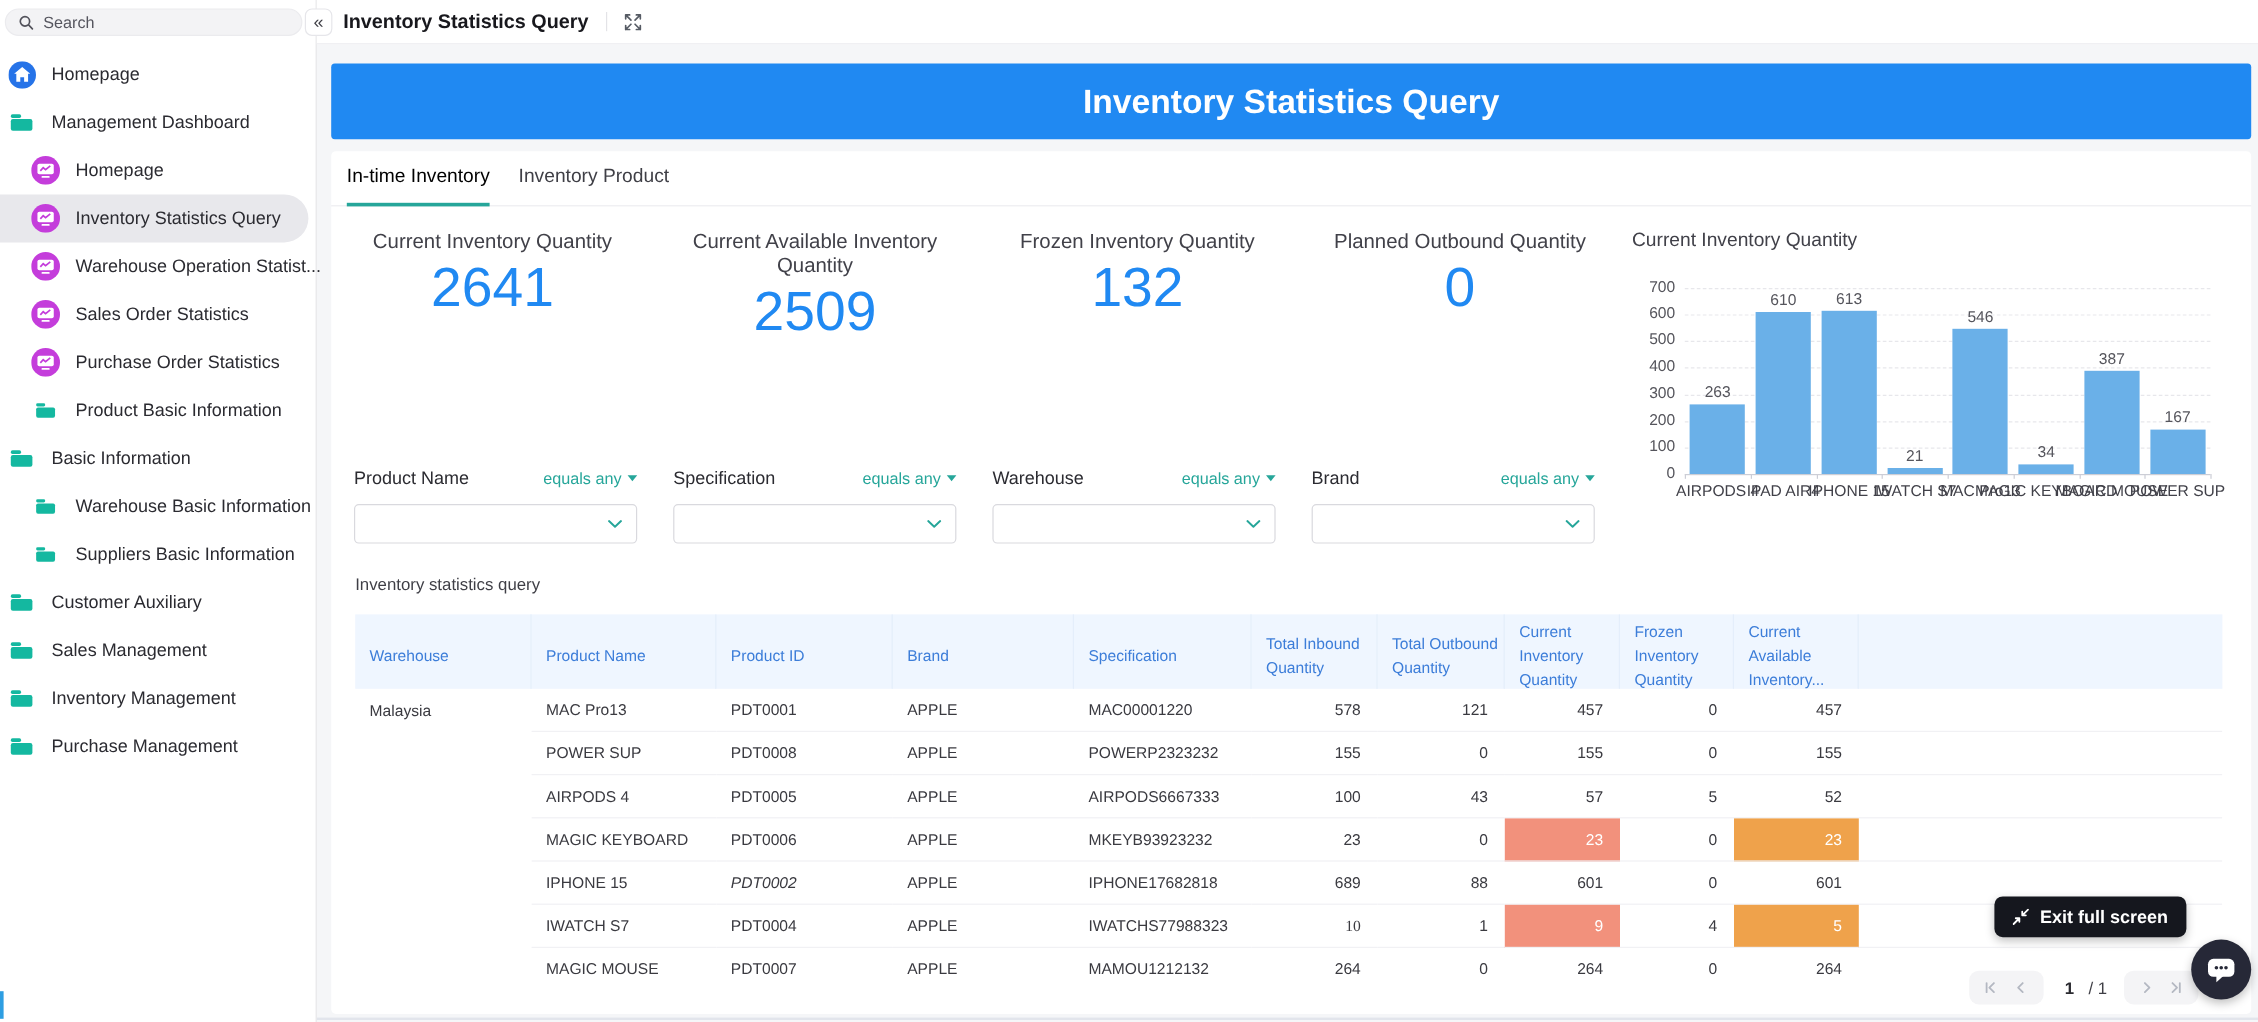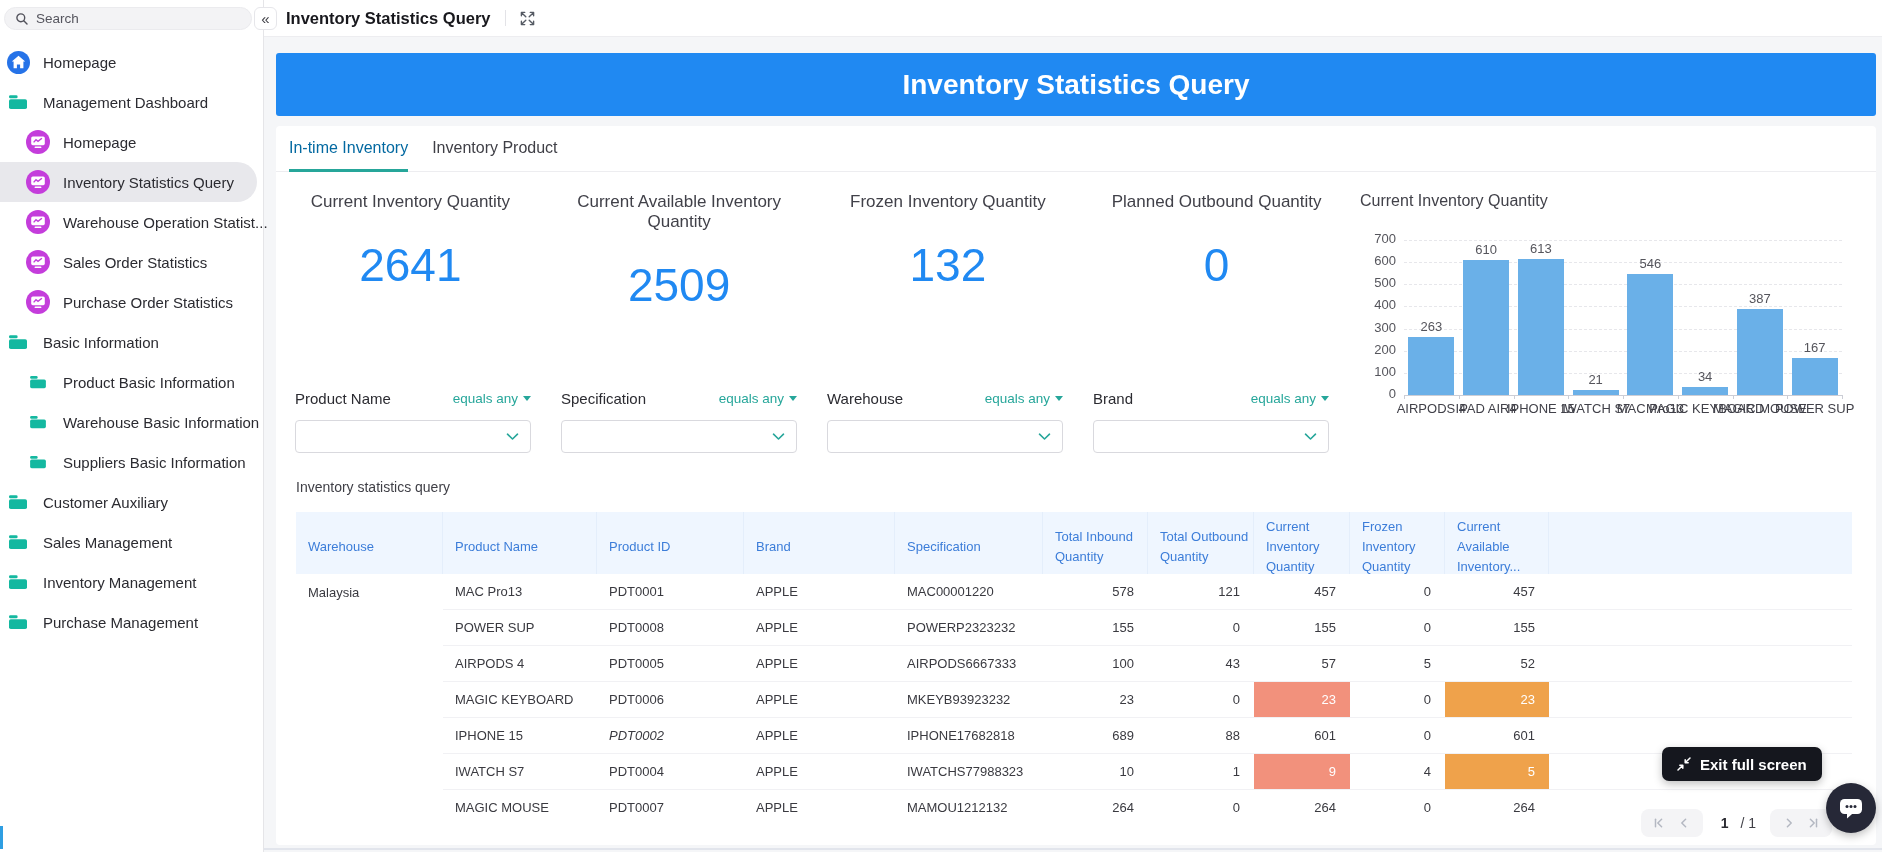--- a/index.html
+++ b/index.html
@@ -41,27 +41,27 @@
     background:#2089f2; border-radius:3px; display:flex; align-items:center; justify-content:center; }
   .banner-title { color:#fff; font-size:28px; font-weight:bold; }
   .card { position:absolute; left:12px; top:89px; width:1600px; height:719px;
     background:#fff; border-radius:4px; }
 
   
   .tabs { position:absolute; left:0; top:0; width:1600px; height:46px;
     border-bottom:1px solid #ededf0; display:flex; padding-left:13px; }
   .tab { margin-right:24px; font-size:16px; color:#3f3f46; display:flex;
     align-items:center; height:46px; border-bottom:3px solid transparent; cursor:pointer; }
-  .tab.active { color:#0369a1; border-bottom-color:#26a69a; }
+  .tab.active { color:#000000; border-bottom-color:#26a69a; }
 
   
   .kpi-row { position:absolute; left:0; top:66px; width:1075px; display:flex; }
   .kpi { flex:1; text-align:center; }
   .kpi-label { font-size:17px; color:#414149; }
-  .kpi-value { margin-top:26px; font-size:46px; font-weight:300; color:#2089f2; }
+  .kpi-value { font-size:46px; font-weight:300; color:#2089f2; }
 
   
   .chart { position:absolute; left:1084px; top:66px; width:505px; height:235px; }
   .chart-title { font-size:16px; color:#414149; }
   .plot { position:absolute; left:44px; top:48px; width:438px; height:155px; }
   .gridline { position:absolute; left:0; width:438px; height:0; border-top:1px dashed #e7e7eb; }
   .gridline.zero { border-top:1px solid #ccced6; }
   .ytick { position:absolute; left:0; width:36px; text-align:right; font-size:13px; color:#55555c; }
   .bar { position:absolute; bottom:0; width:46px; background:#6ab0e8; }
   .bar-value { position:absolute; transform:translateX(-50%); font-size:13px; color:#55555c; white-space:nowrap; }
@@ -197,37 +197,37 @@
           <span class="nav-icon">
             <svg width="24" height="24" viewBox="0 0 24 24">
               <circle cx="12" cy="12" r="12" fill="#c43ddb"></circle>
               <rect x="5.2" y="6.4" width="13.6" height="8.8" rx="1.6" fill="#fff"></rect>
               <polyline points="7.6,12.4 10,9.8 12,11.4 15.9,8.2" fill="none" stroke="#c43ddb" stroke-width="1.4"></polyline>
               <rect x="8.6" y="16.6" width="6.8" height="1.5" rx="0.7" fill="#fff"></rect>
             </svg>
           </span>
           <span class="nav-label">Purchase Order Statistics</span>
         </div>
+        <div class="nav-item lvl1">
+          <span class="nav-icon">
+            <svg class="fold" width="20" height="16" viewBox="0 0 20 16">
+              <rect x="1" y="1.2" width="8.6" height="3.1" rx="1.4" fill="#14b8a0"></rect>
+              <rect x="1" y="5.2" width="18" height="9.8" rx="1.8" fill="#14b8a0"></rect>
+            </svg>
+          </span>
+          <span class="nav-label">Product Basic Information</span>
+        </div>
         <div class="nav-item lvl0">
           <span class="nav-icon">
             <svg class="fold" width="20" height="16" viewBox="0 0 20 16">
               <rect x="1" y="1.2" width="8.6" height="3.1" rx="1.4" fill="#14b8a0"></rect>
               <rect x="1" y="5.2" width="18" height="9.8" rx="1.8" fill="#14b8a0"></rect>
             </svg>
           </span>
           <span class="nav-label">Basic Information</span>
-        </div>
-        <div class="nav-item lvl1">
-          <span class="nav-icon">
-            <svg class="fold" width="20" height="16" viewBox="0 0 20 16">
-              <rect x="1" y="1.2" width="8.6" height="3.1" rx="1.4" fill="#14b8a0"></rect>
-              <rect x="1" y="5.2" width="18" height="9.8" rx="1.8" fill="#14b8a0"></rect>
-            </svg>
-          </span>
-          <span class="nav-label">Product Basic Information</span>
         </div>
         <div class="nav-item lvl1">
           <span class="nav-icon">
             <svg class="fold" width="20" height="16" viewBox="0 0 20 16">
               <rect x="1" y="1.2" width="8.6" height="3.1" rx="1.4" fill="#14b8a0"></rect>
               <rect x="1" y="5.2" width="18" height="9.8" rx="1.8" fill="#14b8a0"></rect>
             </svg>
           </span>
           <span class="nav-label">Warehouse Basic Information</span>
         </div>
@@ -529,21 +529,21 @@
               <div class="td num" style="width: 95px;">0</div>
               <div class="td num" style="width: 104px;">601</div>
               <div class="td" style="flex: 1 1 0%;"></div>
             </div>
             <div class="tr">
               <div class="td merge" style="width: 147px;"></div>
               <div class="td" style="width: 154px;">IWATCH S7</div>
               <div class="td" style="width: 147px;">PDT0004</div>
               <div class="td" style="width: 151px;">APPLE</div>
               <div class="td" style="width: 148px;">IWATCHS77988323</div>
-              <div class="td num" style="width: 105px;">10</div>
+              <div class="td num" style="width: 105px; font-family: Liberation Serif, serif;">10</div>
               <div class="td num" style="width: 106px;">1</div>
               <div class="td num hl-red" style="width: 96px;">9</div>
               <div class="td num" style="width: 95px;">4</div>
               <div class="td num hl-orange" style="width: 104px;">5</div>
               <div class="td" style="flex: 1 1 0%;"></div>
             </div>
             <div class="tr">
               <div class="td merge" style="width: 147px;"></div>
               <div class="td" style="width: 154px;">MAGIC MOUSE</div>
               <div class="td" style="width: 147px;">PDT0007</div>

